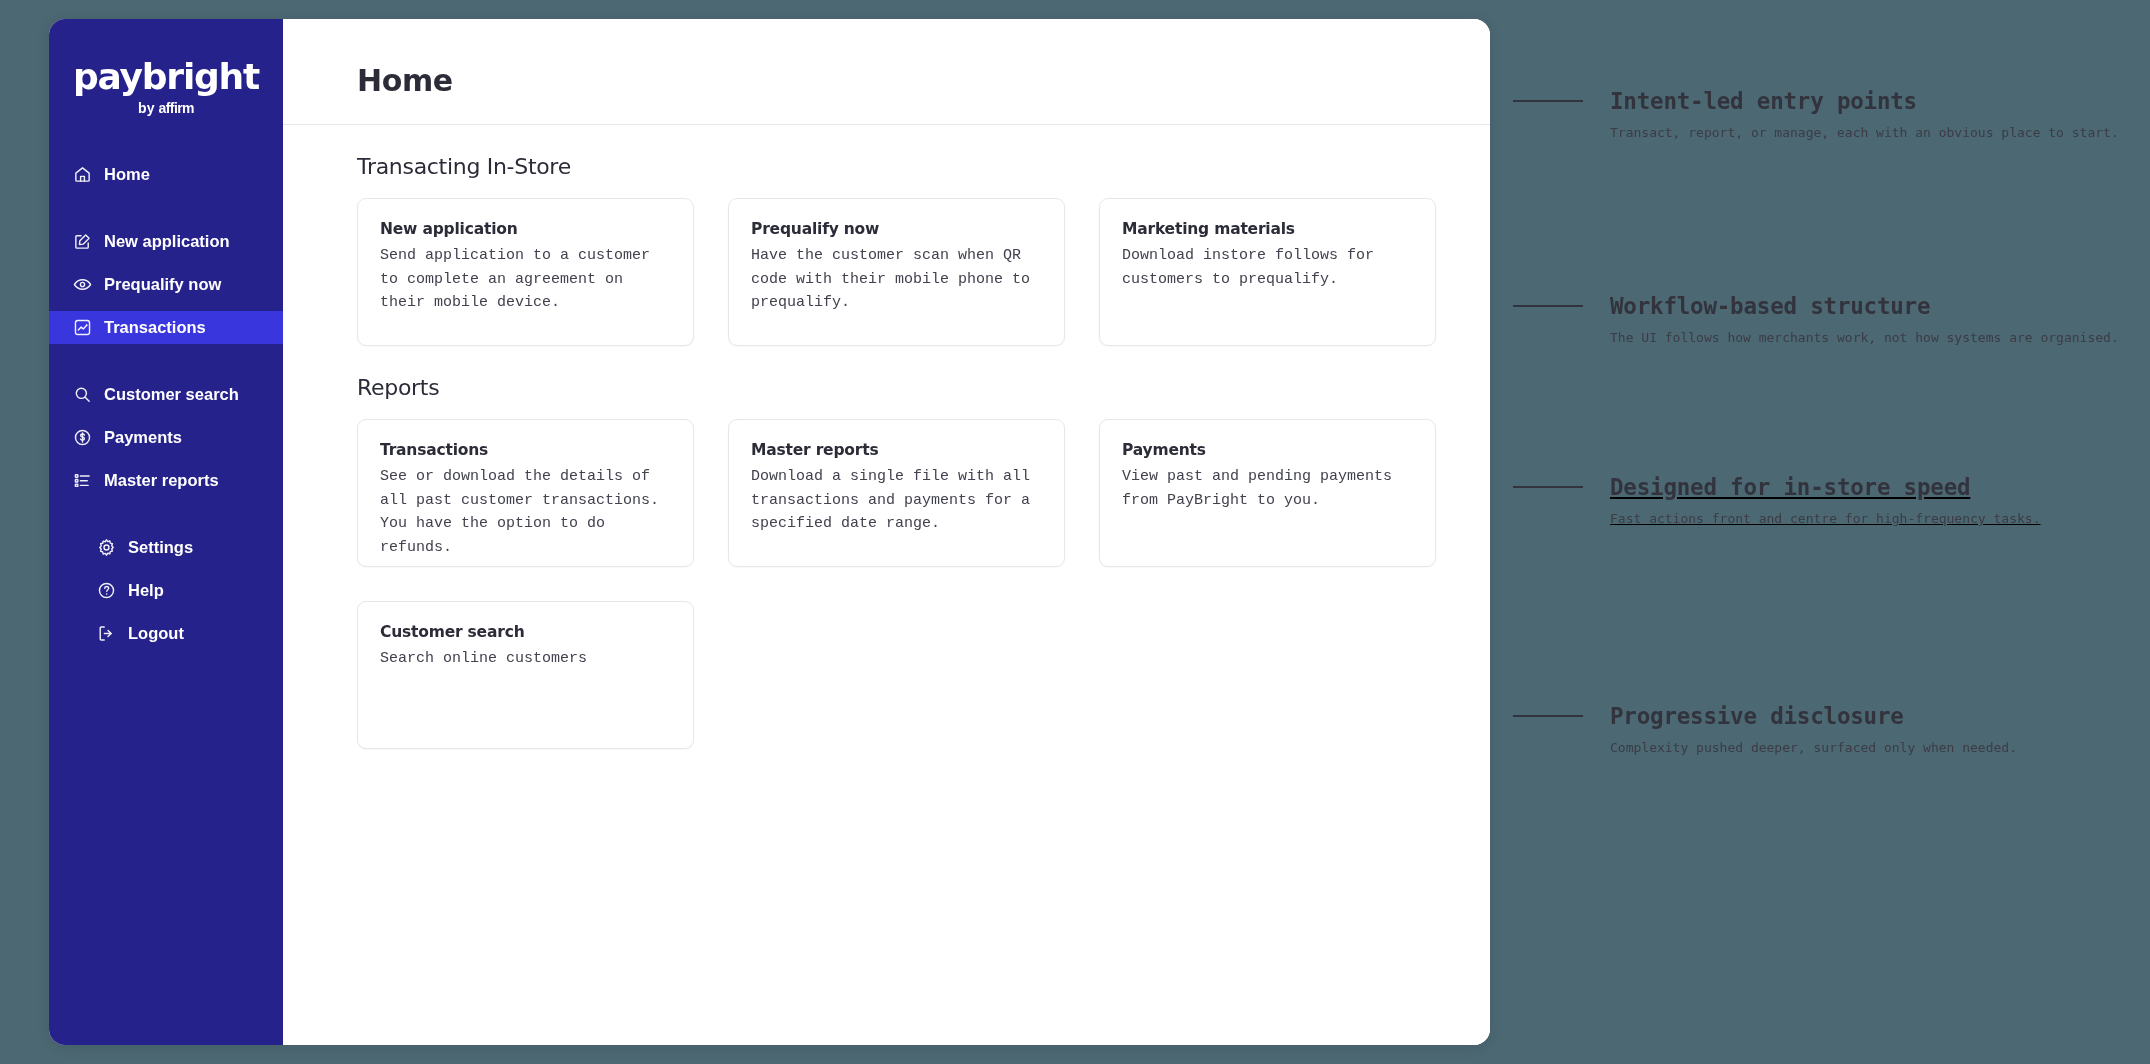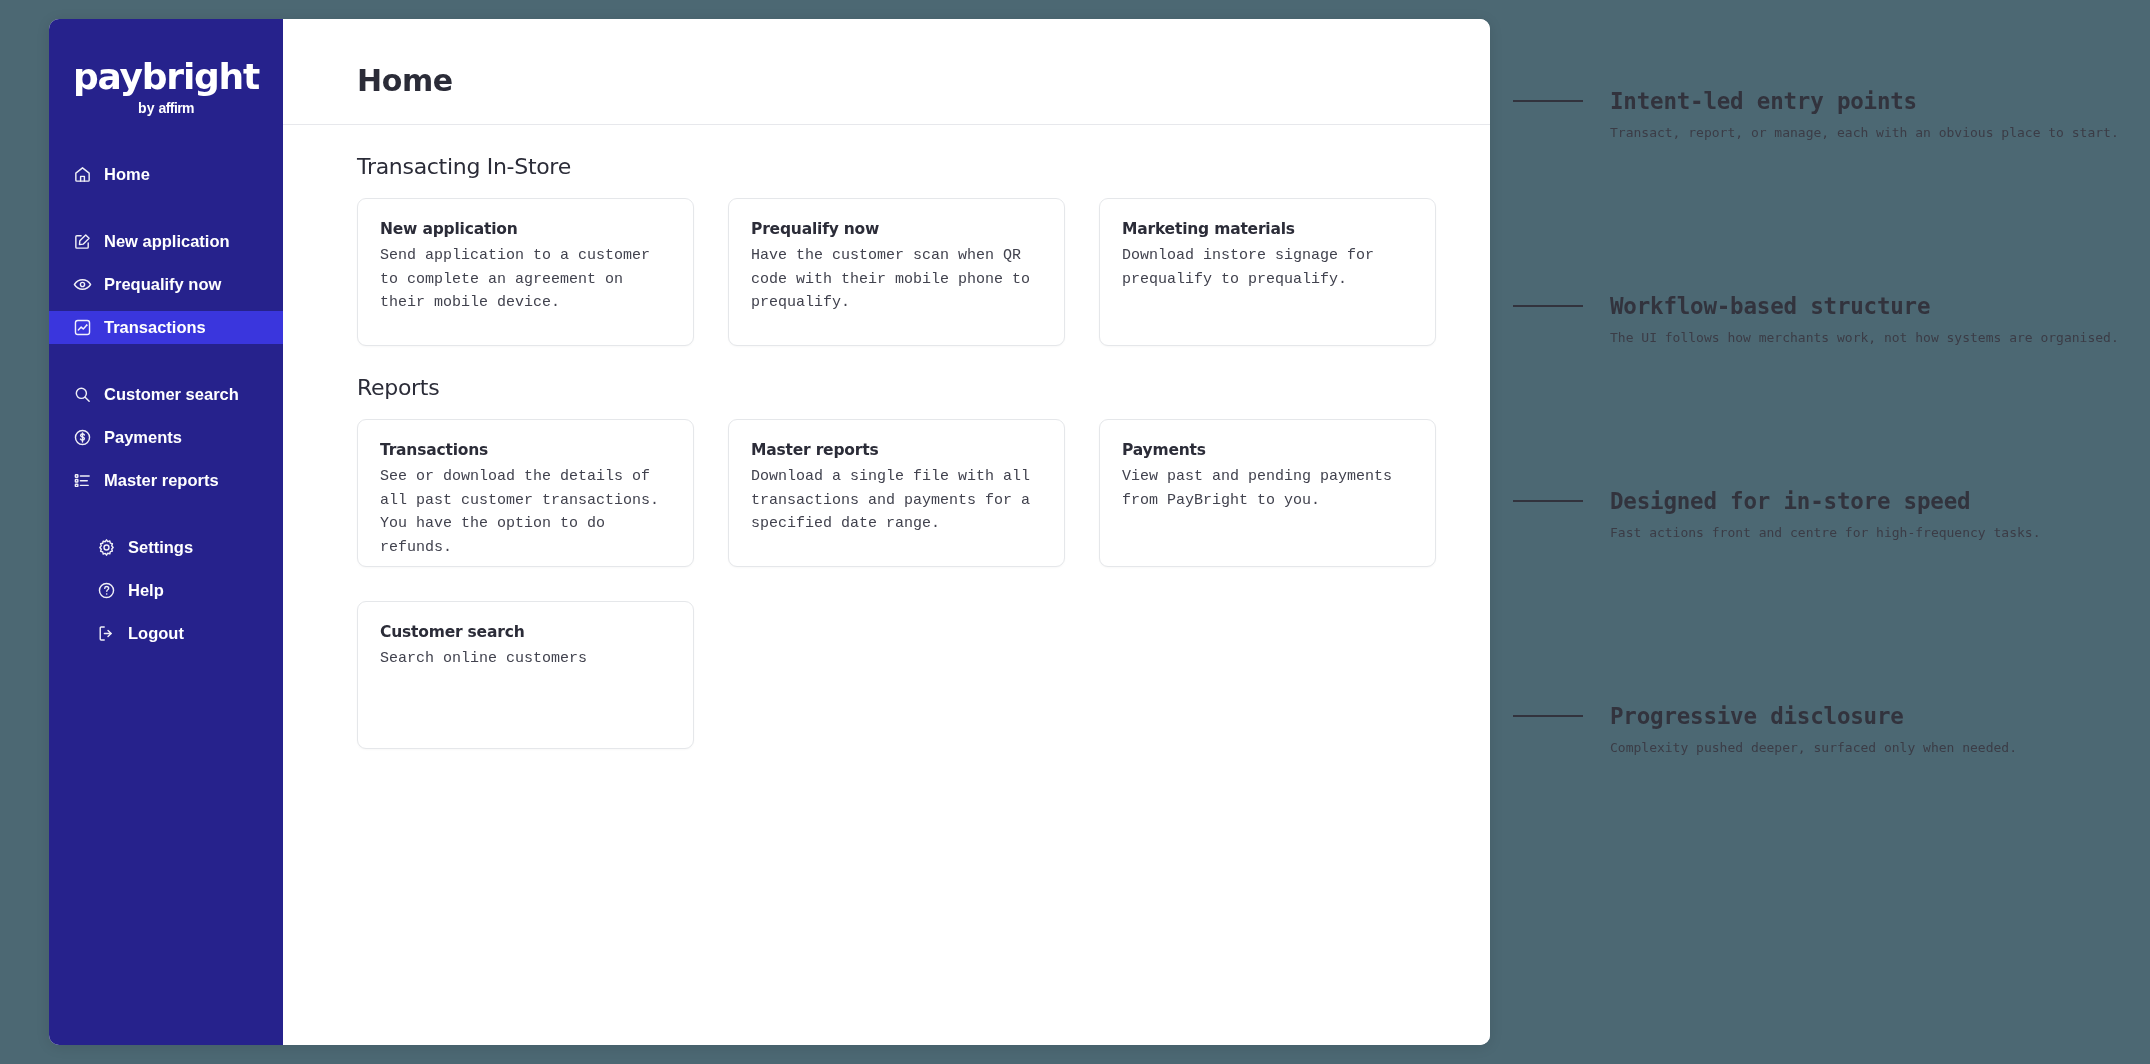--- a/index.html
+++ b/index.html
@@ -16,21 +16,21 @@
   }
 
   
   #app-window {
     position: absolute;
     left: 49px;
     top: 19px;
     width: 1441px;
     height: 1026px;
     background: #ffffff;
-    border-radius: 10px;
+    border-radius: 16px;
     overflow: hidden;
     display: flex;
     box-shadow: 0 2px 14px rgba(0,0,0,0.10);
   }
 
   
   #sidebar {
     width: 234px;
     flex: 0 0 234px;
     background: #26228c;
@@ -352,21 +352,21 @@
           <div class="card">
             <div class="card-title">New application</div>
             <p class="card-desc">Send application to a customer to complete an agreement on their mobile device.</p>
           </div>
           <div class="card">
             <div class="card-title">Prequalify now</div>
             <p class="card-desc">Have the customer scan when QR code with their mobile phone to prequalify.</p>
           </div>
           <div class="card">
             <div class="card-title">Marketing materials</div>
-            <p class="card-desc">Download instore signage for prequalify to prequalify.</p>
+            <p class="card-desc">Download instore follows for customers to prequalify.</p>
           </div>
         </div>
         <h2 class="section-title">Reports</h2>
         <div class="card-grid">
           <div class="card">
             <div class="card-title">Transactions</div>
             <p class="card-desc">See or download the details of all past customer transactions. You have the option to do refunds.</p>
           </div>
           <div class="card">
             <div class="card-title">Master reports</div>
@@ -393,21 +393,21 @@
       </div>
       <div class="anno-body">Transact, report, or manage, each with an obvious place to start.</div>
     </div>
     <div class="anno" style="top: 293px;">
       <div class="anno-head">
         <span class="anno-dash"></span>
         <span class="anno-title">Workflow-based structure</span>
       </div>
       <div class="anno-body">The UI follows how merchants work, not how systems are organised.</div>
     </div>
-    <div class="anno" style="top: 488px;">
+    <div class="anno" style="top: 474px; text-decoration: underline;">
       <div class="anno-head">
         <span class="anno-dash"></span>
         <span class="anno-title">Designed for in-store speed</span>
       </div>
       <div class="anno-body">Fast actions front and centre for high-frequency tasks.</div>
     </div>
     <div class="anno" style="top: 703px;">
       <div class="anno-head">
         <span class="anno-dash"></span>
         <span class="anno-title">Progressive disclosure</span>

